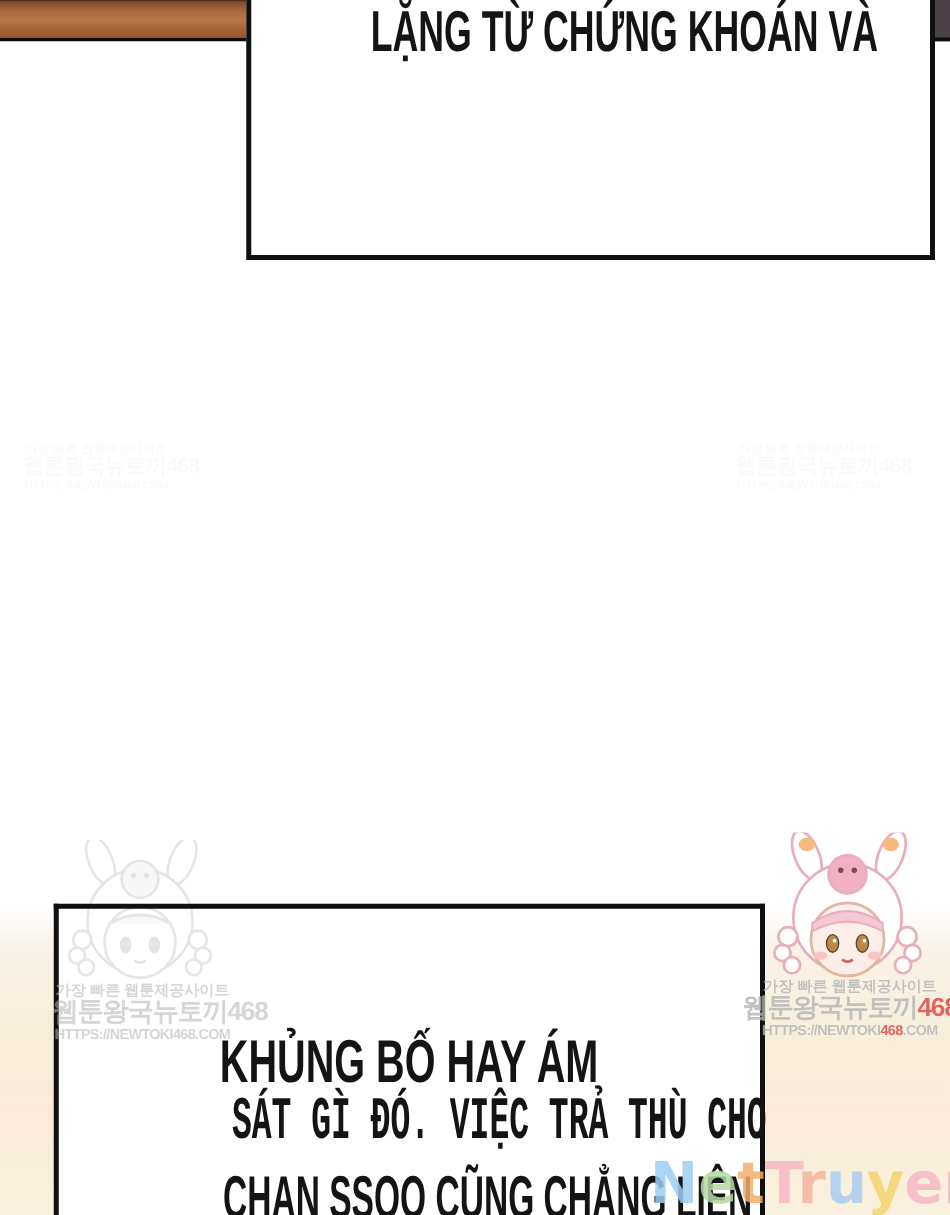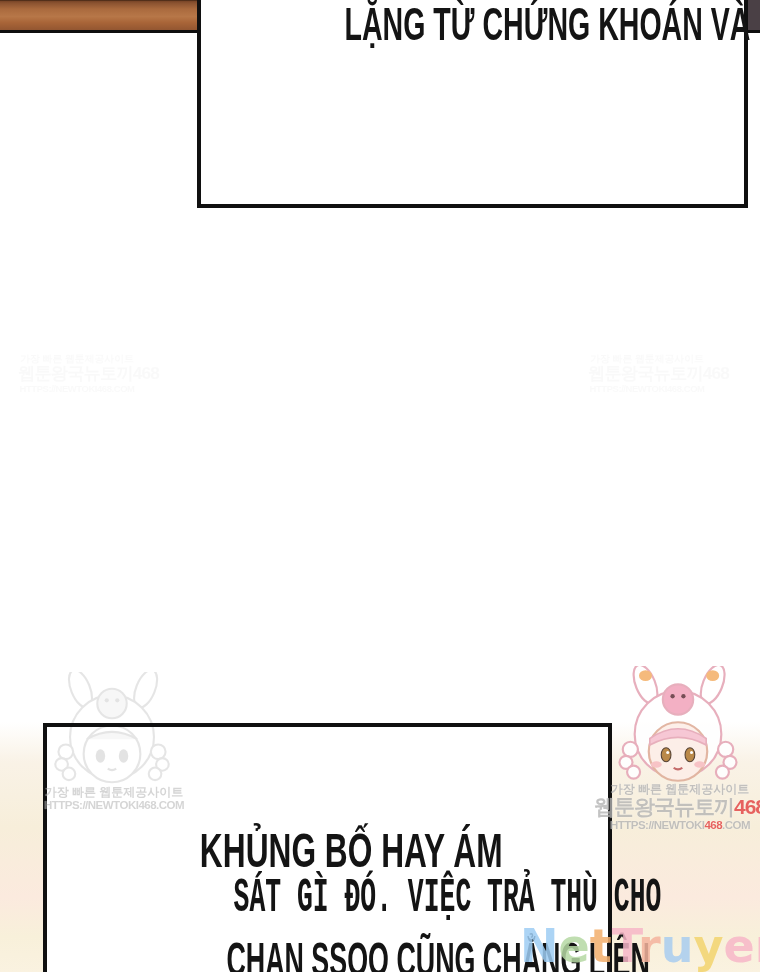--- a/index.html
+++ b/index.html
@@ -28,21 +28,21 @@
   }
   .bb-bg{position:absolute;left:43px;top:723px;width:569px;height:249px;background:#fff;z-index:2;}
   .bb-frame{
     position:absolute;left:43px;top:723px;width:569px;height:260px;z-index:4;
     border:4px solid #101010;border-bottom:none;background:transparent;pointer-events:none;
   }
   .bb-text{position:absolute;left:43px;top:723px;width:569px;height:285px;z-index:5;}
 
   .bline{
     position:absolute;left:0;right:0;text-align:center;white-space:nowrap;
-    font-weight:bold;color:#141414;line-height:46px;margin-left:48px;
+    font-weight:bold;color:#141414;line-height:46px;
   }
   .bline span{display:inline-block;transform-origin:center center;}
   .top-bubble .bline{font-size:42px;}
   .top-bubble .l0{top:6px;}  .top-bubble .l0 span{transform:scale(.68,1.10);}
   .top-bubble .l1{top:60px;} .top-bubble .l1 span{transform:scale(.63,1.10);}
   .bb-text .bline{font-size:44px;}
   .bb-text .l0{top:104px;} .bb-text .l0 span{transform:scale(.72,1.10);}
   .bb-text .l1{top:152px;font-family:Liberation Mono, monospace;} .bb-text .l1 span{transform:scale(.60,1.10);}
   .bb-text .l2{top:213px;} .bb-text .l2 span{transform:scale(.61,1.10);}
 
@@ -166,20 +166,21 @@
       <div class="wm-line wm2"><span>웹툰왕국뉴토끼</span><span>468</span></div>
       <div class="wm-line wm3"><span>HTTPS://NEWTOKI</span><span>468</span><span>.COM</span></div>
     </div>
   <div class="wm-stack wm-mid-right">
       <div class="wm-line wm1"><span>가장 빠른 웹툰제공사이트</span></div>
       <div class="wm-line wm2"><span>웹툰왕국뉴토끼</span><span>468</span></div>
       <div class="wm-line wm3"><span>HTTPS://NEWTOKI</span><span>468</span><span>.COM</span></div>
     </div>
   <div class="wm-stack wm-bottom-left">
       <div class="wm-line wm1"><span>가장 빠른 웹툰제공사이트</span></div>
+      <div class="wm-line wm2"><span>웹툰왕국뉴토끼</span><span>468</span></div>
       <div class="wm-line wm3"><span>HTTPS://NEWTOKI</span><span>468</span><span>.COM</span></div>
     </div>
   <div class="wm-stack wm-bottom-right">
       <div class="wm-line wm1"><span>가장 빠른 웹툰제공사이트</span></div>
       <div class="wm-line wm2"><span>웹툰왕국뉴토끼</span><span class="wm-red">468</span></div>
       <div class="wm-line wm3"><span>HTTPS://NEWTOKI</span><span class="wm-red">468</span><span>.COM</span></div>
     </div>
 
   <div class="site-logo"><span style="color: rgb(158, 205, 244);">N</span><span style="color: rgb(182, 217, 164);">e</span><span style="color: rgb(243, 174, 108);">t</span><span style="color: rgb(247, 183, 200);">T</span><span style="color: rgb(245, 180, 158);">r</span><span style="color: rgb(169, 205, 240);">u</span><span style="color: rgb(243, 212, 110);">y</span><span style="color: rgb(247, 183, 200);">e</span><span style="color: rgb(247, 183, 200);">n</span></div>
 

